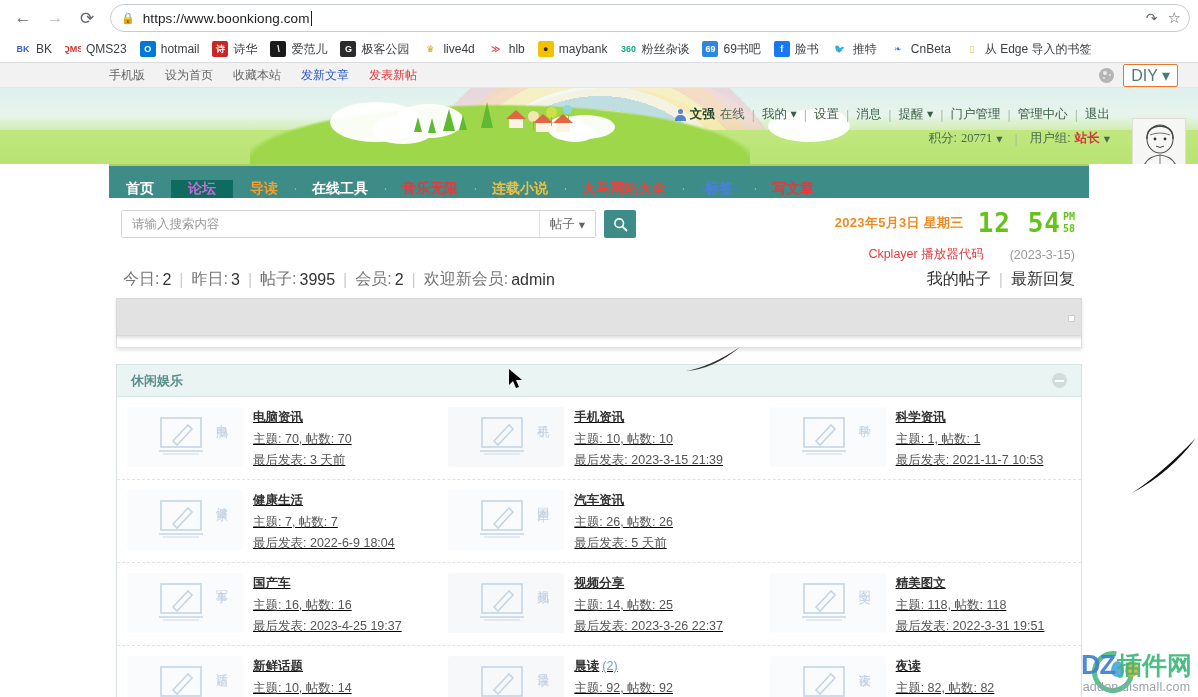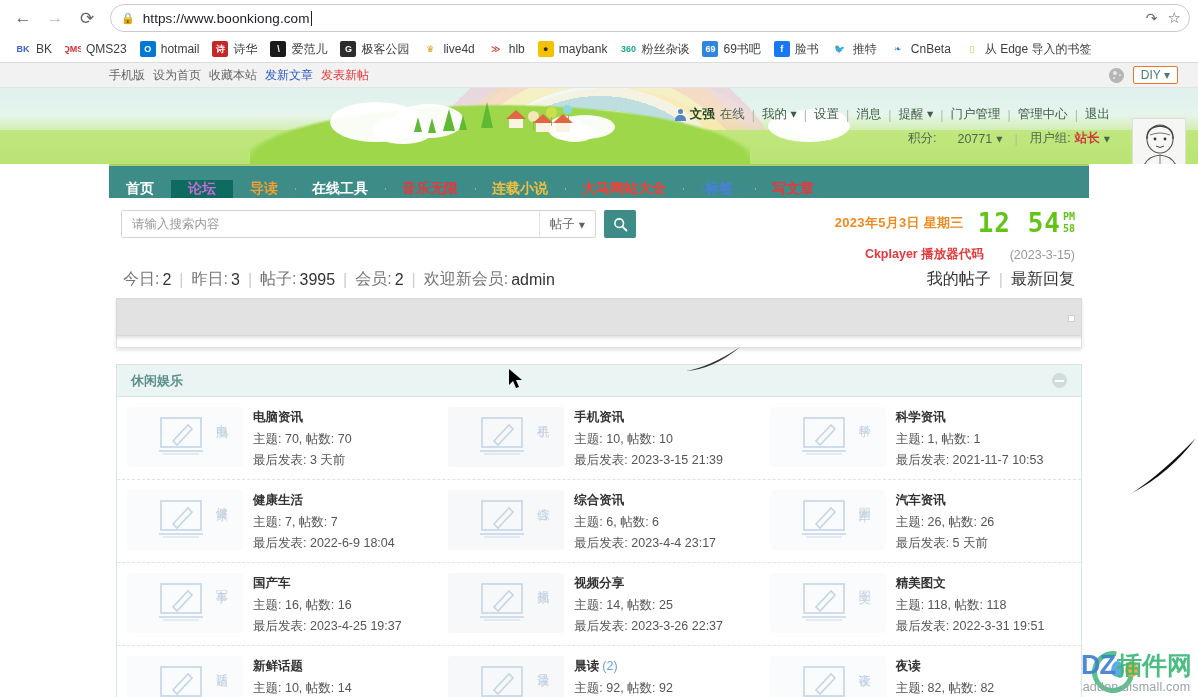--- a/index.html
+++ b/index.html
@@ -119,42 +119,42 @@
     position: relative;
   }
   .toprow-inner {
     width: 980px;
     margin: 0 auto;
     display: flex;
     align-items: center;
     justify-content: space-between;
     font-size: 12px;
   }
-  .toprow-left { display: flex; gap: 8px; align-items: center; }
+  .toprow-left { display: flex; gap: 20px; align-items: center; }
   .toprow-left a { color: #666; text-decoration: none; cursor: pointer; }
   .toprow-left a.blue { color: #2b57c9; }
   .toprow-left a.red { color: #e4393c; }
   .palette-ico {
     width: 15px; height: 15px; border-radius: 50%;
     background: #b5b5b5;
     position: relative;
     display: inline-block;
   }
   .palette-ico::after {
     content: "";
     position: absolute; left: 4px; top: 3px;
     width: 4px; height: 4px; border-radius: 50%;
     background: #e9e9e9;
     box-shadow: 5px 2px 0 -1px #e9e9e9, -1px 5px 0 -1px #e9e9e9;
   }
   .diy-btn {
     border: 1px solid #e8772a;
     color: #4e7a7a;
     background: #fff;
-    font-size: 12px;
+    font-size: 16px;
     padding: 1px 7px;
     border-radius: 2px;
     cursor: pointer;
   }
 
   
   .banner {
     height: 76px;
     position: relative;
     background: linear-gradient(180deg, #dff0ee 0%, #e6f4ec 35%, #cdeba0 62%, #c4e88e 100%);
@@ -384,21 +384,21 @@
   
   .announce {
     width: 980px;
     margin: 0 auto;
     display: flex;
     justify-content: flex-end;
     align-items: center;
     padding: 2px 14px 0 0;
     font-size: 12.5px;
   }
-  .announce .ck { color: #e4393c; font-weight: bold; }
+  .announce .ck { color: #e4393c; font-weight: normal; }
   .announce .dt { color: #999; margin-left: 26px; }
 
   .statsrow {
     width: 980px;
     margin: 0 auto;
     display: flex;
     justify-content: space-between;
     align-items: center;
     font-size: 16px;
     color: #666;
@@ -499,21 +499,21 @@
   .fico .cn {
     position: absolute;
     right: 14px; top: 8px;
     font-size: 12px;
     color: #c3d2e2;
     line-height: 1.25;
     writing-mode: vertical-rl;
     letter-spacing: 1px;
     font-family: "DejaVu Sans", sans-serif;
   }
-  .finfo { padding-top: 2px; min-width: 0; }
+  .finfo { padding-top: 2px; min-width: 0; text-decoration: underline; }
   .fname {
     font-size: 12.5px;
     font-weight: bold;
     color: #333;
     margin-bottom: 5px;
     cursor: pointer;
   }
   .fname .cnt { color: #6a9fd8; font-weight: normal; margin-left: 3px; }
   .fstat {
     font-size: 12.5px;
@@ -727,21 +727,21 @@
           <span class="sep">|</span>
           <a>门户管理</a>
           <span class="sep">|</span>
           <a>管理中心</a>
           <span class="sep">|</span>
           <a>退出</a>
         </span>
     </div>
     <div class="userbar2">
       <span>积分:</span>
-      <span style="margin-left:21px;">20771</span>
+      <span style="margin-left:4px;font-family:Liberation Serif, serif;">20771</span>
       <span style="margin-left:4px;">▾</span>
       <span class="sep" style="margin:0 12px;color:#a8c2a0;">|</span>
       <span>用户组:</span>
       <span class="red" style="margin-left:4px;font-weight:bold;">站长</span>
       <span style="margin-left:4px;">▾</span>
     </div>
 
     <div class="avatar">
       <svg width="54" height="54" viewBox="0 0 54 54">
         <rect width="54" height="54" fill="#f6f6f4"></rect>
@@ -897,36 +897,20 @@
               </svg>
               <span class="cn">健康</span>
             </div>
             <div class="finfo">
               <div class="fname"><span>健康生活</span></div>
               <div class="fstat">主题: 7, 帖数: 7</div>
               <div class="flast">最后发表: 2022-6-9 18:04</div>
             </div>
           </div>
           <div class="fcell">
-            <div class="fico">
-              <svg width="56" height="44" viewBox="0 0 56 44">
-                <rect x="4" y="3" width="40" height="29" fill="none" stroke="#c5d5e5" stroke-width="1.6"></rect>
-                <path d="M16 26 L31 10 L35 14 L20 30 Z" fill="none" stroke="#c5d5e5" stroke-width="1.6"></path>
-                <line x1="2" y1="36" x2="46" y2="36" stroke="#c5d5e5" stroke-width="1.6"></line>
-                <line x1="6" y1="39" x2="42" y2="39" stroke="#dbe5ef" stroke-width="1.4"></line>
-              </svg>
-              <span class="cn">综合</span>
-            </div>
-            <div class="finfo">
-              <div class="fname"><span>综合资讯</span></div>
-              <div class="fstat">主题: 6, 帖数: 6</div>
-              <div class="flast">最后发表: 2023-4-4 23:17</div>
-            </div>
-          </div>
-          <div class="fcell">
             <div class="fico nobg">
               <svg width="56" height="44" viewBox="0 0 56 44">
                 <rect x="4" y="3" width="40" height="29" fill="none" stroke="#c5d5e5" stroke-width="1.6"></rect>
                 <path d="M16 26 L31 10 L35 14 L20 30 Z" fill="none" stroke="#c5d5e5" stroke-width="1.6"></path>
                 <line x1="2" y1="36" x2="46" y2="36" stroke="#c5d5e5" stroke-width="1.6"></line>
                 <line x1="6" y1="39" x2="42" y2="39" stroke="#dbe5ef" stroke-width="1.4"></line>
               </svg>
               <span class="cn">国产车</span>
             </div>
             <div class="finfo">

